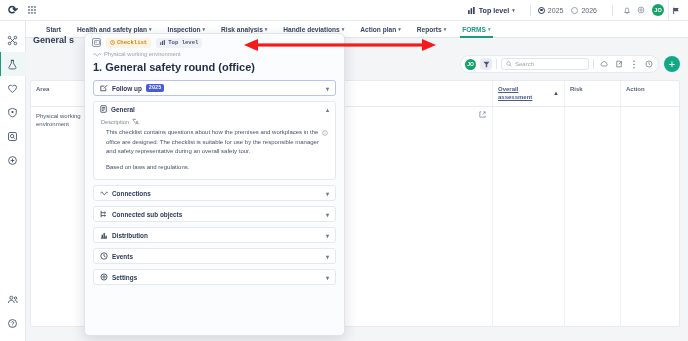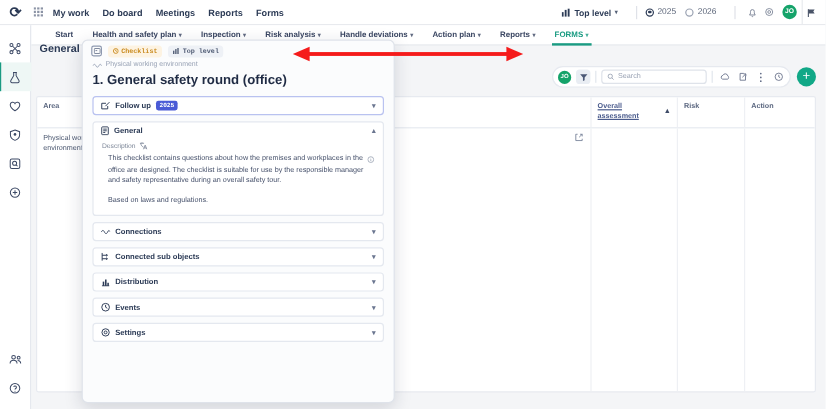--- a/index.html
+++ b/index.html
@@ -144,21 +144,21 @@
   .card-title{ font-size:6.6px; font-weight:700; color:#2b3a55; margin-top:3px; }
   .pbar{ display:flex; height:5px; margin-top:4px; gap:2px; align-items:center;}
   .pseg{ height:5px; border-radius:1px; }
   .pct{ font-size:4.5px; color:#9aa3b4; margin-left:2px; }
   .add-row{ display:flex; justify-content:center; padding-top:3px; color:#8e99ad; }
 
   .expand-ic{ position:absolute; right:6px; top:4px; color:#6f7b93; }
 
   
   .modal{
-    position:absolute; left:68px; top:33px; width:261px; height:303px;
+    position:absolute; left:84px; top:33px; width:261px; height:303px;
     background:#fbfcfd; border:1px solid #dfe3ea; border-radius:5px;
     box-shadow:0 4px 14px rgba(25,35,60,.15); overflow:hidden; z-index:30;
   }
   .modal-head{ height:17px; display:flex; align-items:center; gap:5px; padding:0 7px; }
   .mh-ic{ width:9px;height:9px;border:1px solid #8e99b0;border-radius:2px;display:flex;
           align-items:center;justify-content:center;color:#6b768e;font-size:5px;}
   .pill{ display:flex; align-items:center; gap:2px; font-size:5.6px; font-weight:700;
          padding:1.5px 4px; border-radius:3px; white-space:nowrap; font-family:"Liberation Mono", monospace;}
   .pill-orange{ background:#fdf3e2; color:#c98a1d; }
   .pill-grey{ background:#eef1f6; color:#4c5871; }
@@ -201,27 +201,20 @@
           <rect x="3.7" y="0" width="2.4" height="2.4"></rect>
           <rect x="7.4" y="0" width="2.4" height="2.4"></rect>
       <rect x="0" y="3.7" width="2.4" height="2.4"></rect>
           <rect x="3.7" y="3.7" width="2.4" height="2.4"></rect>
           <rect x="7.4" y="3.7" width="2.4" height="2.4"></rect>
       <rect x="0" y="7.4" width="2.4" height="2.4"></rect>
           <rect x="3.7" y="7.4" width="2.4" height="2.4"></rect>
           <rect x="7.4" y="7.4" width="2.4" height="2.4"></rect>
     </g>
       </svg>
-  </div>
-  <div class="nav-main">
-    <a href="#">My work</a>
-    <a href="#">Do board</a>
-    <a href="#">Meetings</a>
-    <a href="#">Reports</a>
-    <a href="#">Forms</a>
   </div>
 
   <div class="topbar-right">
     <div class="toplevel-pill">
       <span>
         <svg width="8" height="7" viewBox="0 0 10 9">
             <g fill="currentColor">
           <rect x="0" y="4" width="2" height="5"></rect>
               <rect x="3.2" y="1.6" width="2" height="7.4"></rect>
               <rect x="6.4" y="0" width="2" height="9"></rect>

